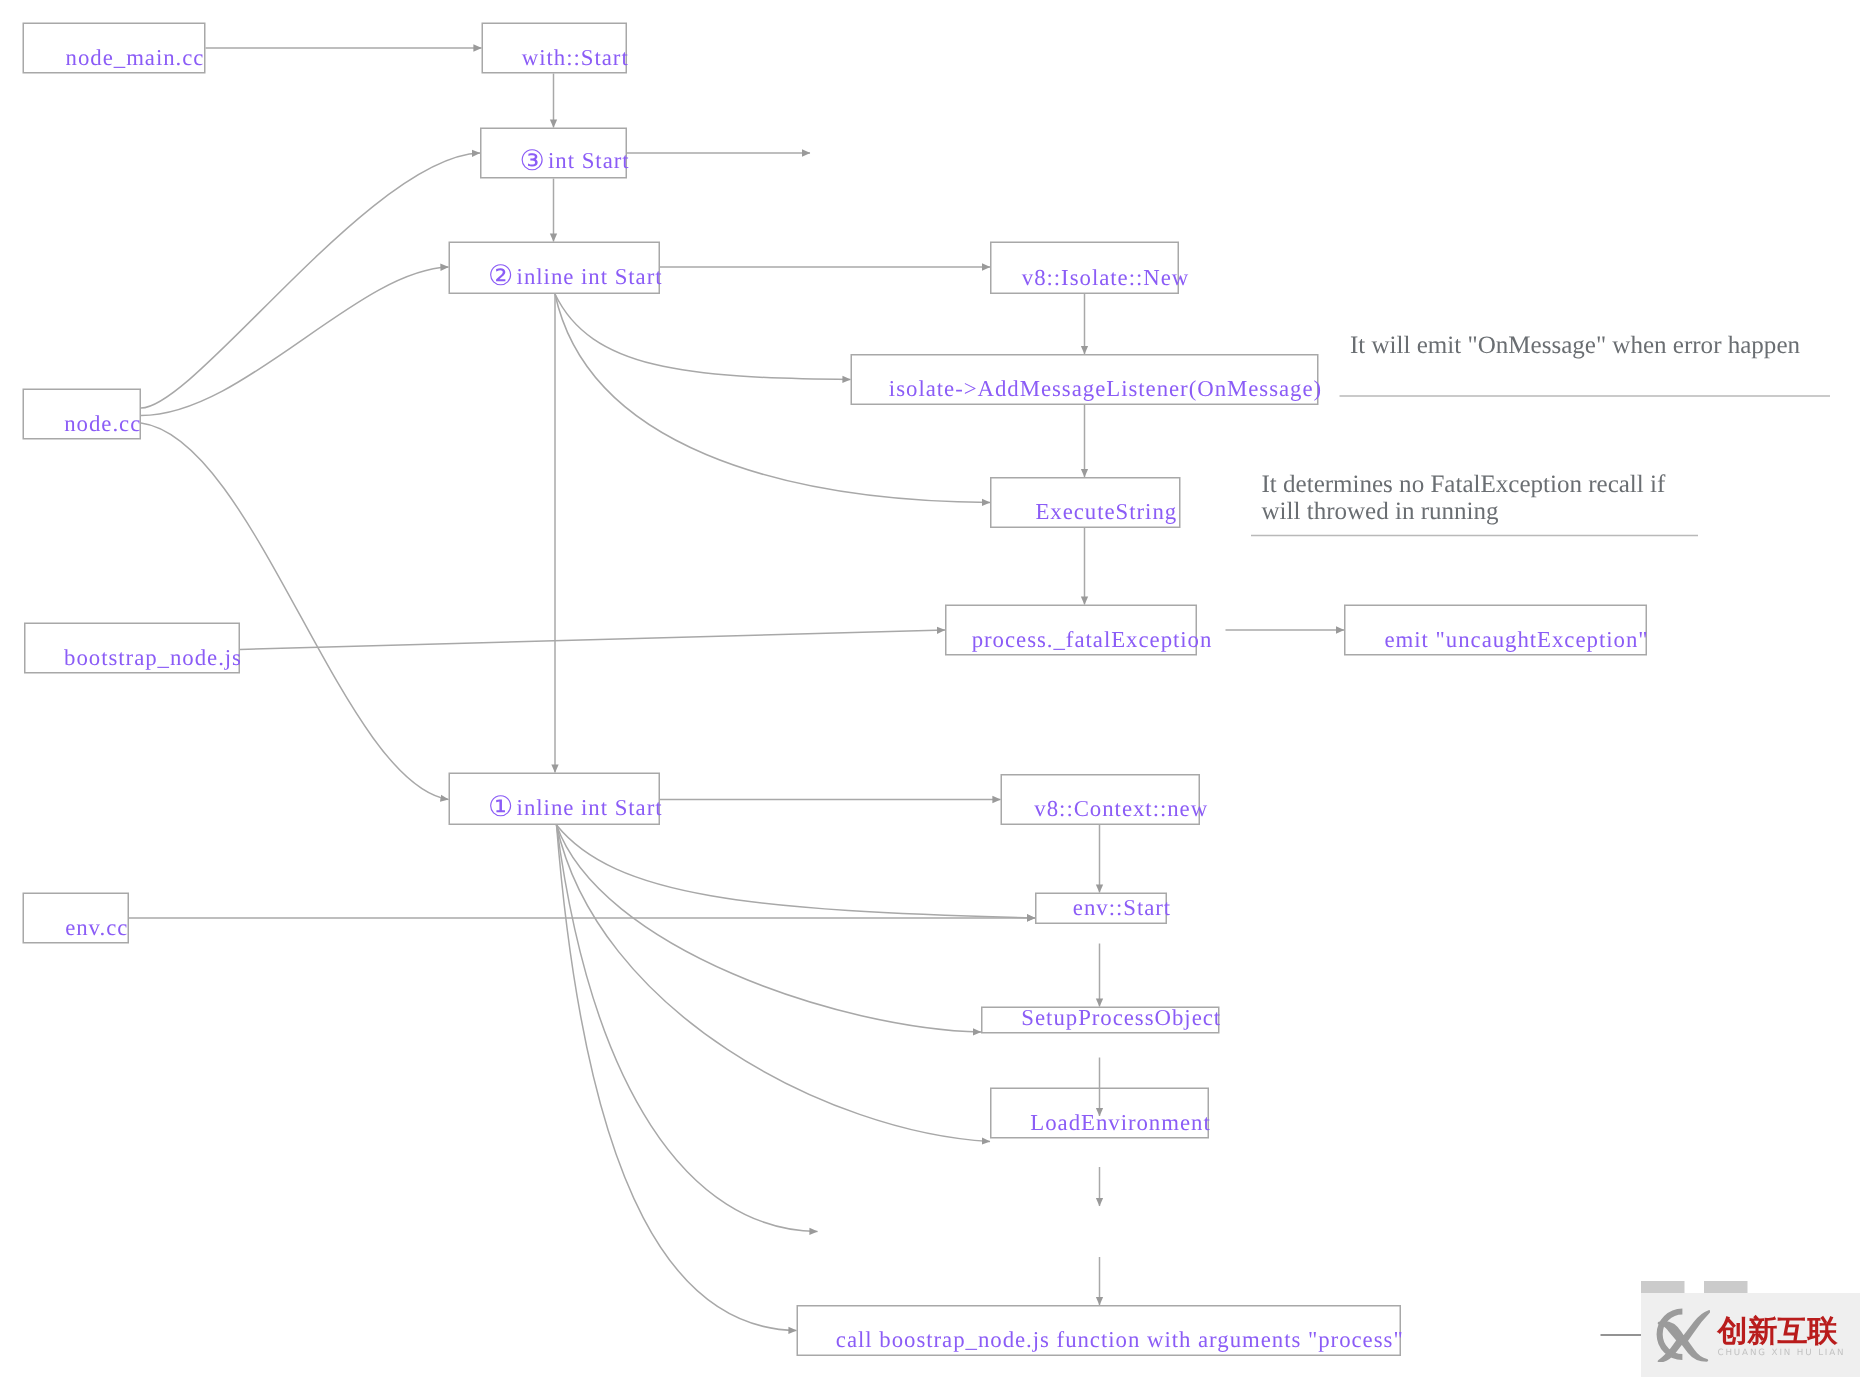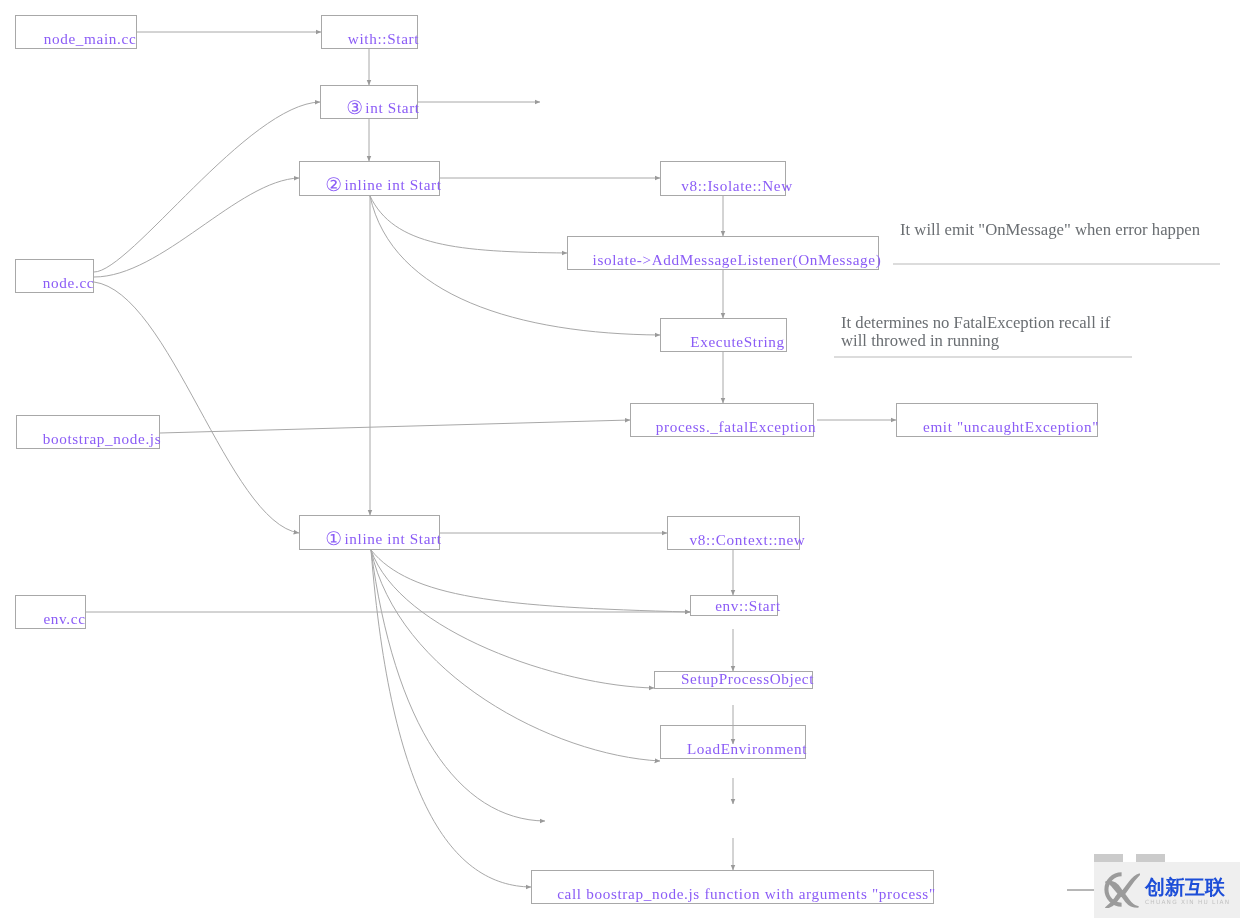--- a/index.html
+++ b/index.html
@@ -12,21 +12,21 @@
            font-family:"Liberation Serif",serif;font-size:15.2px;letter-spacing:0.65px;color:#8b5cf6;white-space:pre;padding-left:28px;}
   .circled{font-size:18.8px;letter-spacing:0px;margin-right:-2.2px;position:relative;top:0.8px;}
   .annot{position:absolute;font-family:"Liberation Serif",serif;font-size:16.7px;color:#6a6e72;line-height:17.8px;white-space:nowrap;}
   .watermark{position:absolute;left:1094px;top:854px;width:146px;height:64px;}
   .wm-tab{position:absolute;top:0;height:9px;background:#cbcbcb;}
   .wm-tab-a{left:0px;width:29px;}
   .wm-tab-b{left:42px;width:29px;}
   .wm-panel{position:absolute;left:0;top:8px;width:146px;height:56px;background:#efefef;display:flex;align-items:center;}
   .wm-logo{width:42px;height:37px;margin-left:4px;margin-top:-1px;flex:0 0 auto;}
   .wm-text{margin-left:5px;margin-top:3px;}
-  .wm-cn{font-family:"DejaVu Sans",sans-serif;font-size:20px;font-weight:bold;color:#1d4ed8;letter-spacing:0px;line-height:21px;}
+  .wm-cn{font-family:"DejaVu Sans",sans-serif;font-size:20px;font-weight:bold;color:#b91c1c;letter-spacing:0px;line-height:21px;}
   .wm-en{font-family:"DejaVu Sans",sans-serif;font-size:5.8px;color:#c2c2c2;letter-spacing:1.25px;line-height:9px;}
 </style>
 </head>
 <body>
 
 <div id="canvas">
 
   <svg class="layer" viewBox="0 0 1240 918" xmlns="http://www.w3.org/2000/svg">
     <defs>
       <marker id="arrowhead" markerWidth="6" markerHeight="6" refX="5.4" refY="3" orient="auto" markerUnits="userSpaceOnUse">
@@ -67,21 +67,21 @@
   </svg>
 
   <div class="nodebox" style="left:15px;top:15px;width:122px;height:34px"><span>node_main.cc</span></div>
   <div class="nodebox" style="left:321px;top:15px;width:97px;height:34px"><span>with::Start</span></div>
   <div class="nodebox" style="left:320px;top:85px;width:98px;height:34px"><span><span class="circled">③</span> int Start</span></div>
   <div class="nodebox" style="left:299px;top:161px;width:141px;height:35px"><span><span class="circled">②</span> inline int Start</span></div>
   <div class="nodebox" style="left:660px;top:161px;width:126px;height:35px"><span>v8::Isolate::New</span></div>
   <div class="nodebox" style="left:567px;top:236px;width:312px;height:34px"><span>isolate-&gt;AddMessageListener(OnMessage)</span></div>
   <div class="nodebox" style="left:660px;top:318px;width:127px;height:34px"><span>ExecuteString</span></div>
   <div class="nodebox" style="left:15px;top:259px;width:79px;height:34px"><span>node.cc</span></div>
-  <div class="nodebox" style="left:630px;top:403px;width:184px;height:34px"><span>process._fatalException</span></div>
+  <div class="nodebox" style="left:630px;top:403px;width:168px;height:34px"><span>process._fatalException</span></div>
   <div class="nodebox" style="left:896px;top:403px;width:202px;height:34px"><span>emit "uncaughtException"</span></div>
   <div class="nodebox" style="left:16px;top:415px;width:144px;height:34px"><span>bootstrap_node.js</span></div>
   <div class="nodebox" style="left:299px;top:515px;width:141px;height:35px"><span><span class="circled">①</span> inline int Start</span></div>
   <div class="nodebox" style="left:667px;top:516px;width:133px;height:34px"><span>v8::Context::new</span></div>
   <div class="nodebox" style="left:15px;top:595px;width:71px;height:34px"><span>env.cc</span></div>
   <div class="nodebox" style="left:690px;top:595px;width:88px;height:21px"><span>env::Start</span></div>
   <div class="nodebox" style="left:654px;top:671px;width:159px;height:18px"><span>SetupProcessObject</span></div>
   <div class="nodebox" style="left:660px;top:725px;width:146px;height:34px"><span>LoadEnvironment</span></div>
   <div class="nodebox" style="left:531px;top:870px;width:403px;height:34px"><span>call boostrap_node.js function with arguments "process"</span></div>
 

